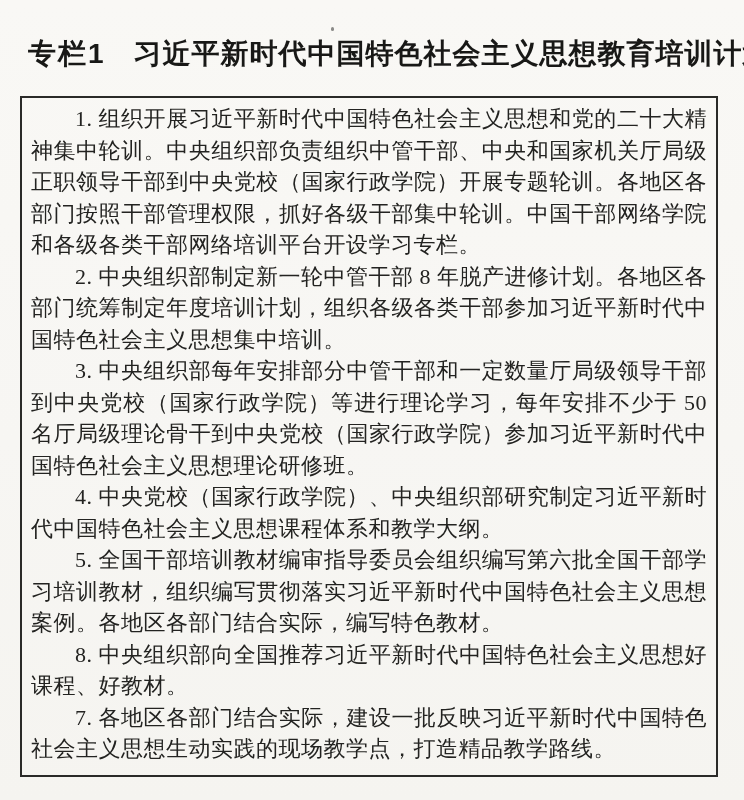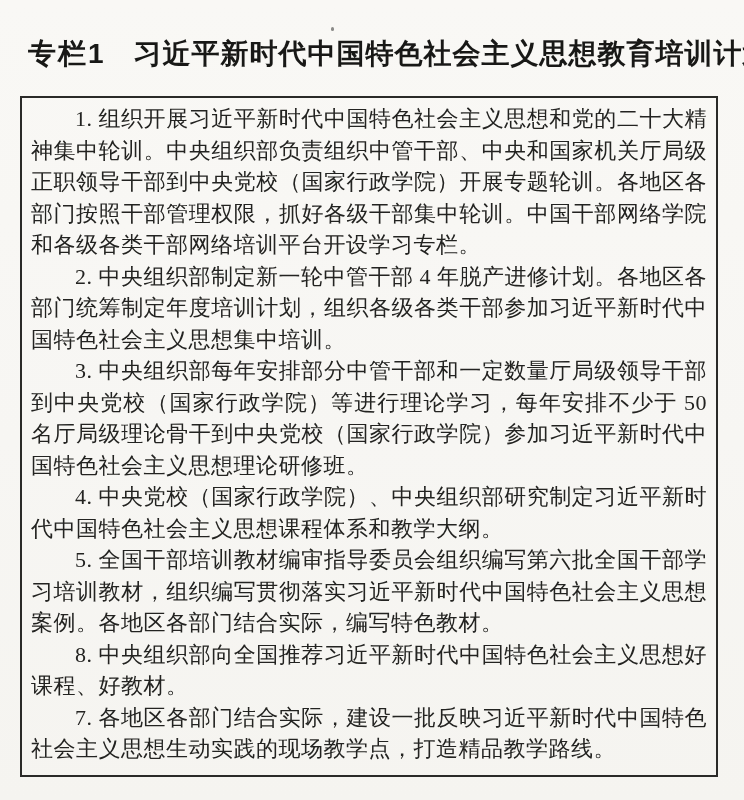--- a/index.html
+++ b/index.html
@@ -75,21 +75,21 @@
 
   <div class="speck"></div>
 
   <div class="heading">
     <span class="box-label">专栏1</span>
     <span class="title-text">习近平新时代中国特色社会主义思想教育培训计划</span>
   </div>
 
   <div class="content-box">
     <p>1. 组织开展习近平新时代中国特色社会主义思想和党的二十大精神集中轮训。中央组织部负责组织中管干部、中央和国家机关厅局级正职领导干部到中央党校（国家行政学院）开展专题轮训。各地区各部门按照干部管理权限，抓好各级干部集中轮训。中国干部网络学院和各级各类干部网络培训平台开设学习专栏。</p>
-    <p>2. 中央组织部制定新一轮中管干部 4 年脱产进修计划。各地区各部门统筹制定年度培训计划，组织各级各类干部参加习近平新时代中国特色社会主义思想集中培训。</p>
+    <p>2. 中央组织部制定新一轮中管干部 8 年脱产进修计划。各地区各部门统筹制定年度培训计划，组织各级各类干部参加习近平新时代中国特色社会主义思想集中培训。</p>
     <p>3. 中央组织部每年安排部分中管干部和一定数量厅局级领导干部到中央党校（国家行政学院）等进行理论学习，每年安排不少于 50 名厅局级理论骨干到中央党校（国家行政学院）参加习近平新时代中国特色社会主义思想理论研修班。</p>
     <p>4. 中央党校（国家行政学院）、中央组织部研究制定习近平新时代中国特色社会主义思想课程体系和教学大纲。</p>
     <p>5. 全国干部培训教材编审指导委员会组织编写第六批全国干部学习培训教材，组织编写贯彻落实习近平新时代中国特色社会主义思想案例。各地区各部门结合实际，编写特色教材。</p>
     <p>8. 中央组织部向全国推荐习近平新时代中国特色社会主义思想好课程、好教材。</p>
     <p>7. 各地区各部门结合实际，建设一批反映习近平新时代中国特色社会主义思想生动实践的现场教学点，打造精品教学路线。</p>
   </div>
 
 </div>
 
 </body></html>

